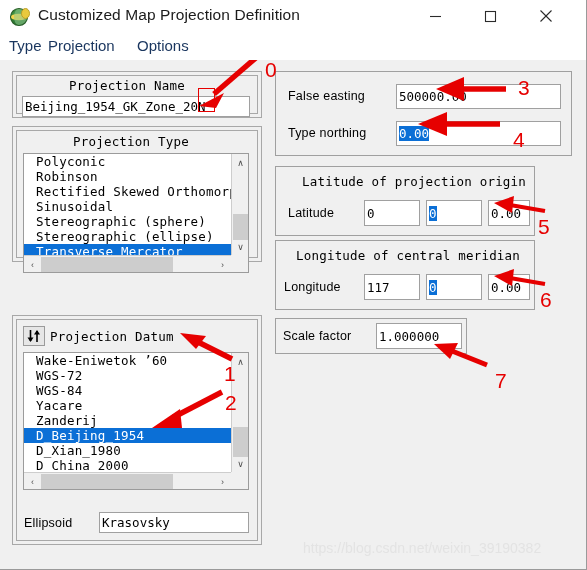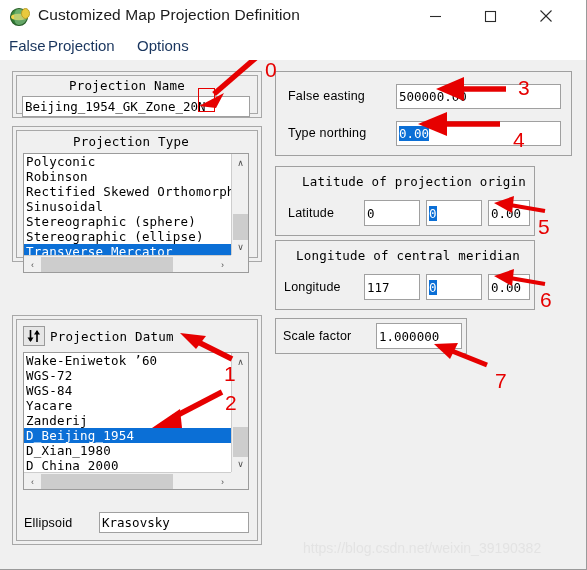--- a/index.html
+++ b/index.html
@@ -161,21 +161,21 @@
     right: 17px;
     bottom: 17px;
     overflow: hidden;
   }
   .li {
     font-family: "DejaVu Sans Mono", monospace;
     font-size: 12.5px;
     color: #000;
     height: 15px;
     line-height: 15px;
-    padding-left: 2px;
+    padding-left: 12px;
     white-space: nowrap;
     letter-spacing: 0.2px;
   }
   .li.selected {
     background: #0b6fd6;
     color: #ffffff;
   }
 
   
   .vscroll {
@@ -282,21 +282,21 @@
     </div>
     <div class="win-btn win-close">
       <svg width="14" height="14" viewBox="0 0 14 14">
           <line x1="1.5" y1="1.5" x2="12.5" y2="12.5" stroke="#2b2b2b" stroke-width="1.1"></line>
           <line x1="12.5" y1="1.5" x2="1.5" y2="12.5" stroke="#2b2b2b" stroke-width="1.1"></line>
         </svg>
     </div>
   </div>
 
   <div class="menubar">
-    <div class="menu-item menu-file">False</div>
+    <div class="menu-item menu-file">Type</div>
     <div class="menu-item menu-projection">Projection</div>
     <div class="menu-item menu-options">Options</div>
   </div>
 
   <div class="client">
 
     <div class="group-double" style="left:12px; top:11px; width:250px; height:47px;">
       <div class="group-inner">
         <div class="grp-title" style="left:52px; top:2px;">Projection Name</div>
         <div class="tbox" style="left:5px; top:20px; width:228px; height:21px;">Beijing_1954_GK_Zone_20N</div>

